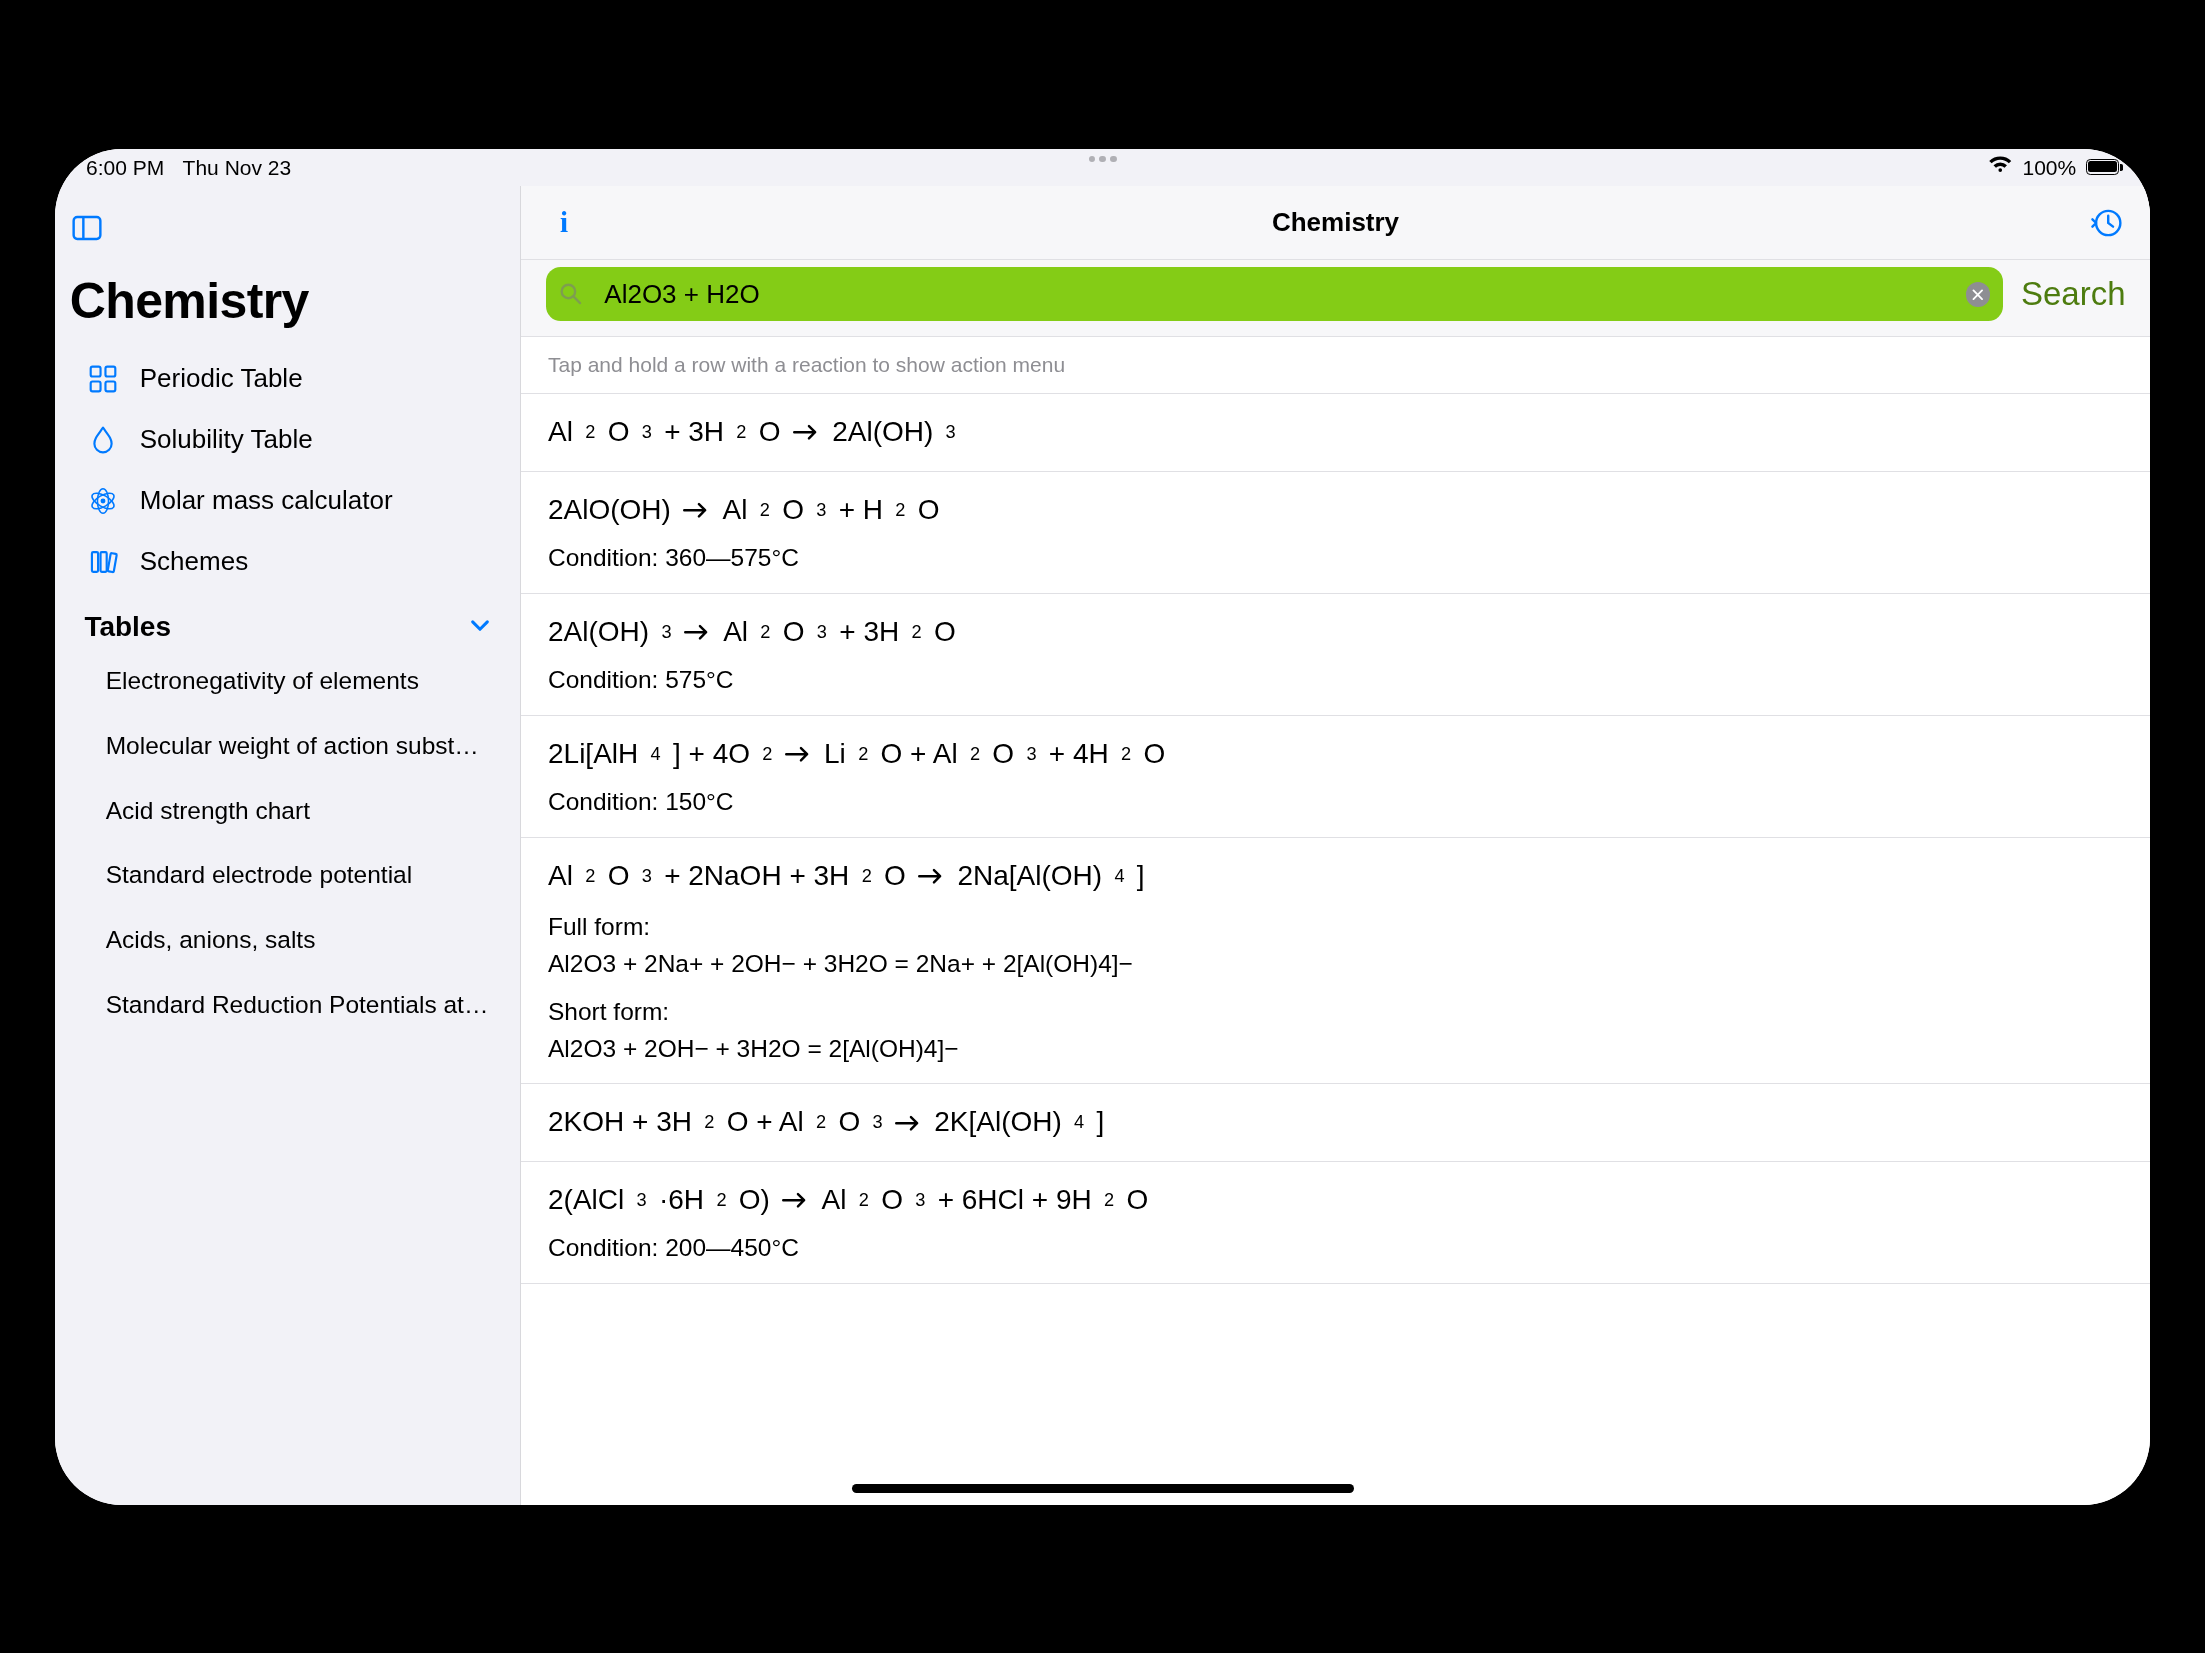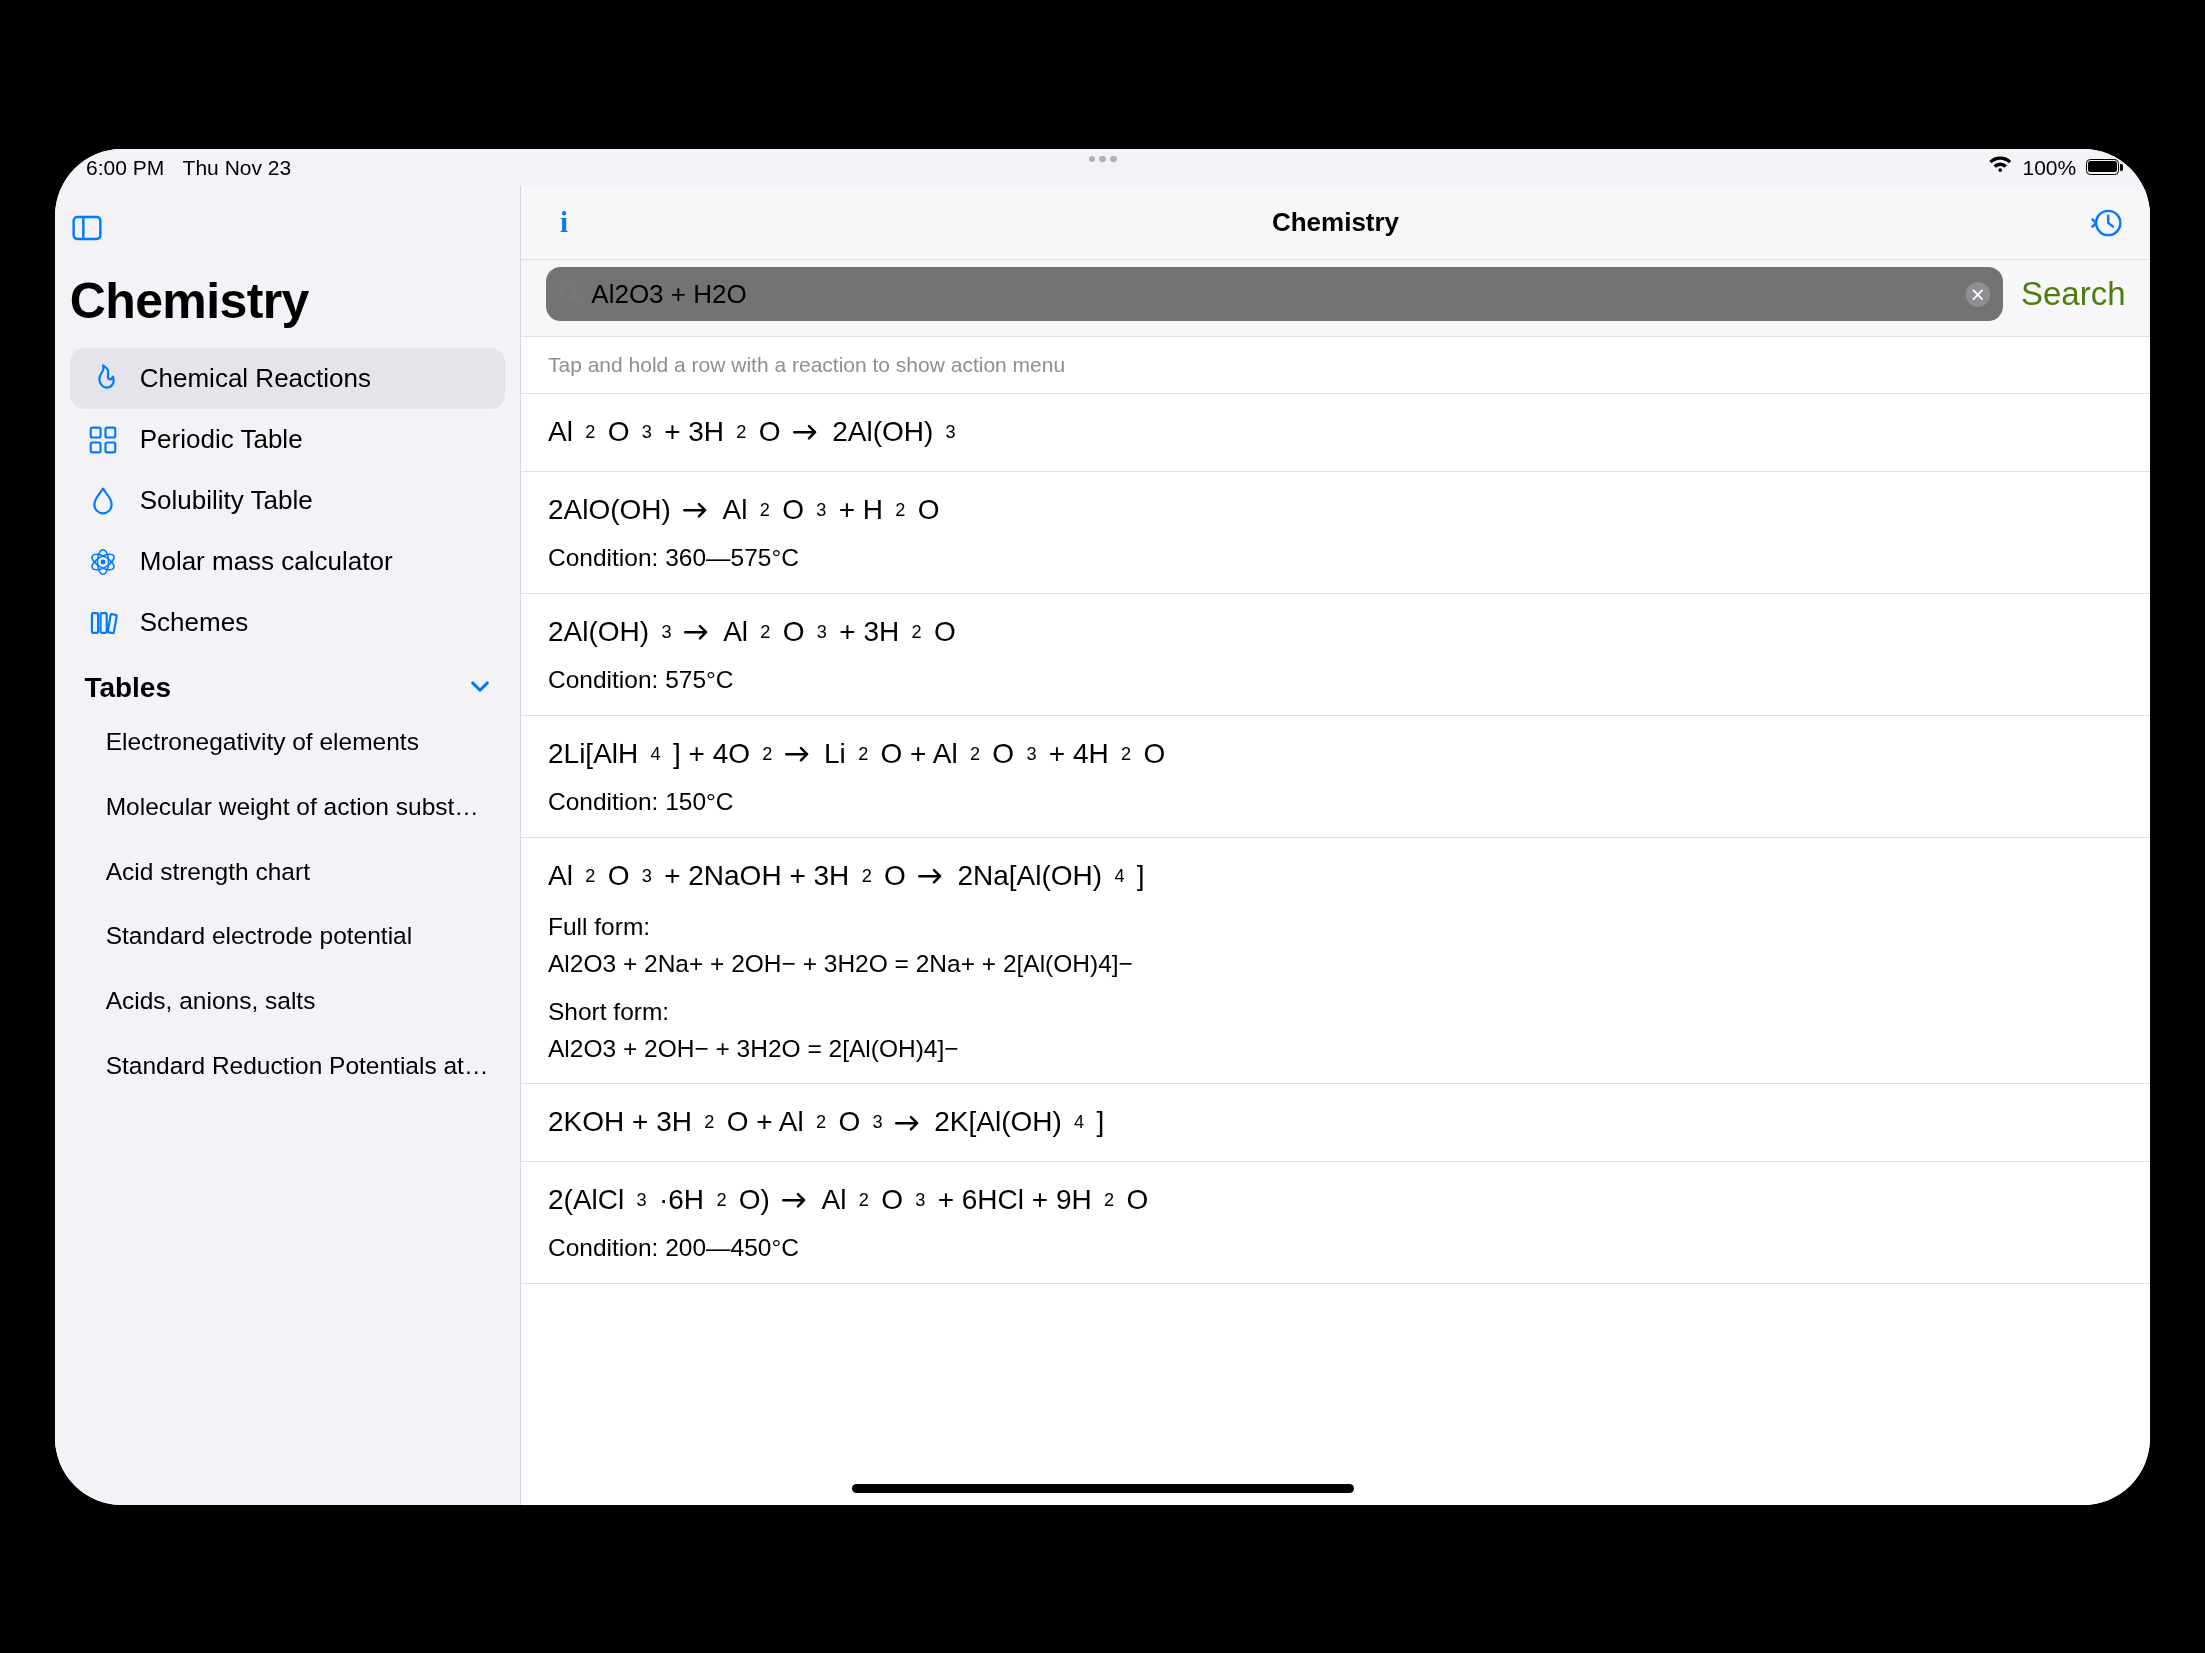--- a/index.html
+++ b/index.html
@@ -143,27 +143,27 @@
   .search-row {
     background:#f7f7f9;
     border-bottom:0.6px solid #e0e0e4;
     padding: 7.4px 24.5px 14.7px 24.5px;
     display:flex;
     align-items:center;
     gap: 18.4px;
   }
   .search-field {
     flex:1;
-    background:#737373;
+    background:#84cc16;
     border-radius: 14.7px;
     height: 54px;
     display:flex;
     align-items:center;
     padding: 0 12.3px;
-    gap:9px;
+    gap:22px;
   }
   .search-field .mag svg { width:24.5px; height:24.5px; opacity:.55; }
   .search-field .clear { margin-left:auto; width:24.5px; height:24.5px; border-radius:50%; background:#8e8e93; display:flex; align-items:center; justify-content:center; }
   .search-field input {
     border:none; background:transparent; outline:none;
     font-size:26px; flex:1;
   }
   .search-btn { color:#4d7c0f; font-size:33px; }
 
   .hint {
@@ -245,28 +245,20 @@
           <span class="sidebar-toggle-icon blue">
             <svg viewBox="0 0 56 56">
                 <rect x="6" y="10" width="44" height="36" rx="6" fill="none" stroke="#007aff" stroke-width="4"></rect>
                 <line x1="22" y1="10" x2="22" y2="46" stroke="#007aff" stroke-width="4"></line>
               </svg>
           </span>
         </div>
         <h1 class="sidebar-title">Chemistry</h1>
 
         <ul class="nav-list" id="nav-list">
-            <li class="nav-item active">
-              <span class="icon-slot">
-                <svg viewBox="0 0 52 52">
-                  <path d="M26 4c4 10-6 12-6 22 0 8 6 14 12 14 8 0 14-8 10-18-2 6-8 6-8 0 0-8 4-10-8-18z" fill="none" stroke="#007aff" stroke-width="3.5" stroke-linejoin="round"></path>
-                </svg>
-              </span>
-              <span>Chemical Reactions</span>
-            </li>
             <li class="nav-item">
               <span class="icon-slot">
                 <svg viewBox="0 0 52 52">
                   <rect x="6" y="6" width="16" height="16" rx="3" fill="none" stroke="#007aff" stroke-width="3.5"></rect>
                   <rect x="30" y="6" width="16" height="16" rx="3" fill="none" stroke="#007aff" stroke-width="3.5"></rect>
                   <rect x="6" y="30" width="16" height="16" rx="3" fill="none" stroke="#007aff" stroke-width="3.5"></rect>
                   <rect x="30" y="30" width="16" height="16" rx="3" fill="none" stroke="#007aff" stroke-width="3.5"></rect>
                 </svg>
               </span>
               <span>Periodic Table</span>

